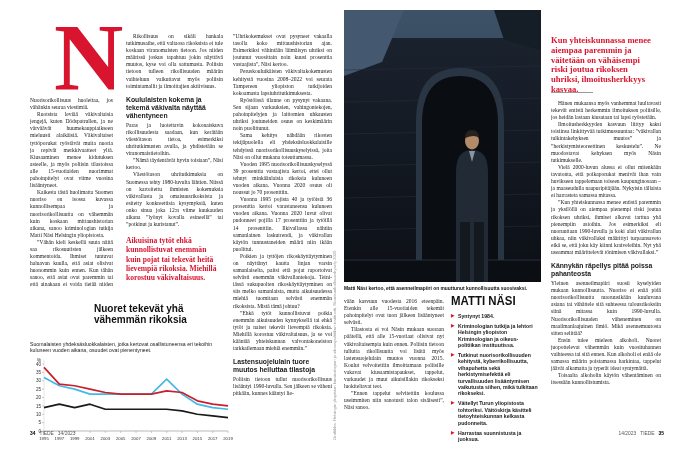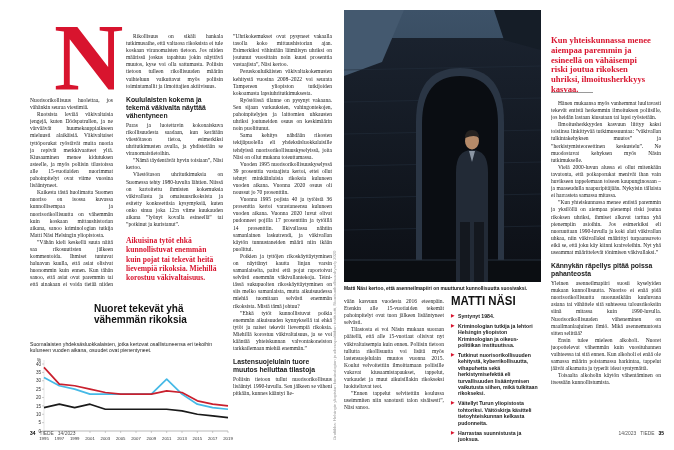--- a/index.html
+++ b/index.html
@@ -226,21 +226,21 @@
     <h2>MATTI NÄSI</h2>
     <ul>
       <li><span class="blt">▶</span><span>Syntynyt 1984.</span></li>
       <li><span class="blt">▶</span><span>Kriminologian tutkija ja lehtori Helsingin yliopiston Kriminologian ja oikeus­politiikan instituutissa.</span></li>
       <li><span class="blt">▶</span><span>Tutkinut nuorisorikollisuuden kehitystä, kyberrikollisuutta, vihapuhetta sekä herkistymisefektiä eli turvallisuuden lisääntymisen vaikutusta siihen, mikä tulkitaan rikokseksi.</span></li>
       <li><span class="blt">▶</span><span>Väitellyt Turun yliopistosta tohtoriksi. Väitöskirja käsitteli tietoyhteiskunnan kelkasta pudonneita.</span></li>
       <li><span class="blt">▶</span><span>Harrastaa suunnistusta ja juoksua.</span></li>
     </ul>
   </aside>
 
-  <div class="pullquote-right">Kun yhteiskunnassa menee aiempaa paremmin ja esineellä on vähäisempi riski joutua rikoksen uhriksi, ilmoitusherkkyys kasvaa.</div>
+  <div class="pullquote-right">Kun yhteiskunnassa menee aiempaa paremmin ja väitetään on vähäisempi riski joutua rikoksen uhriksi, ilmoitusherkkyys kasvaa.</div>
   <div class="quote-rule"></div>
 
   <div class="col" style="left:551px;top:100px;width:110px;height:322px;">
     <p class="ind">Hänen mukaansa myös vanhemmat luultavasti tekevät entistä herkemmin ilmoituksen poliisille, jos heidän lastaan kiusataan tai lapsi ryöstetään.</p>
     <p class="ind">Ilmoitusherkkyyden kasvuun liittyy kaksi toisiinsa linkittyvää tutkimussuuntaa: ”väkivallan tulkintakehyksen muutos” ja ”herkistymisteoreettinen keskustelu”. Ne muodostavat kehyksen myös Näsin tutkimukselle.</p>
     <p class="ind">Vielä 2000-luvun alussa ei ollut mitenkään tavatonta, että poikaporukat menivät ihan vain huvikseen tappelemaan toiseen kaupunginosaan – ja maaseudulla naapuripitäjään. Nykyisin tällaista ei harrasteta samassa mitassa.</p>
     <p class="ind">”Kun yhteiskunnassa menee entistä paremmin ja yksilöllä on aiempaa pienempi riski joutua rikoksen uhriksi, ihmiset alkavat tarttua yhä pienempiin asioihin. Jos esimerkiksi eli nuoruuttaan 1990-luvulla ja koki alati väkivallan uhkaa, niin väkivallaksi määrittyi turpaansaveto eikä se, että joku käy kiinni kraiveleihin. Nyt yhä useammat määrittelevät tönimisen väkivallaksi.”</p>
     <h3 class="subhead">Kännykän räpellys pitää poissa pahanteosta</h3>
     <p>Yleinen asenneilmapiiri suosii kyselyiden mukaan kunnollisuutta. Nuoriso ei enää pidä nuorisorikollisuutta nuoruusikään kuuluvana asiana tai vähättele sitä suhteessa talousrikoksiin siinä mitassa kuin 1990-luvulla. Nuorisorikollisuuden väheneminen on maailmanlaajuinen ilmiö. Mikä asennemuutosta sitten selittää?</p>
     <p class="ind">Ensin tulee mieleen alkoholi. Nuoret juopottelevat vähemmän kuin vuosituhannen vaihteessa tai sitä ennen. Kun alkoholi ei enää ole samassa määrin poistamassa harkintaa, tappelut jäävät alkamatta ja typerät ideat syntymättä.</p>

